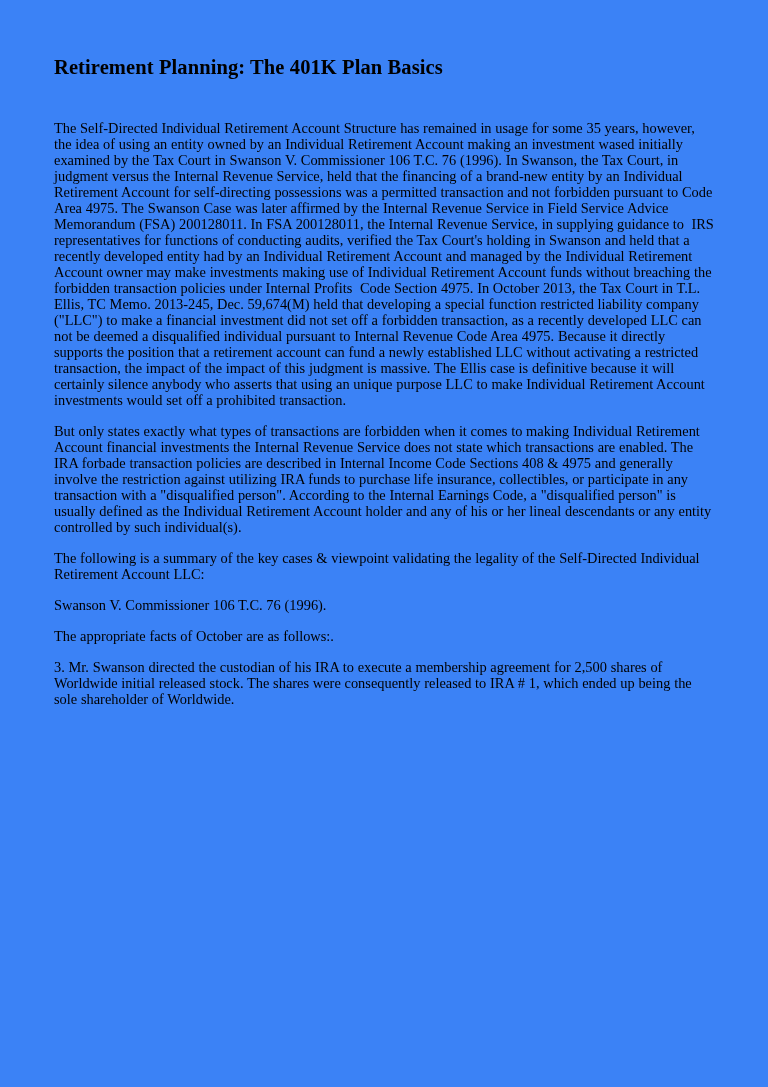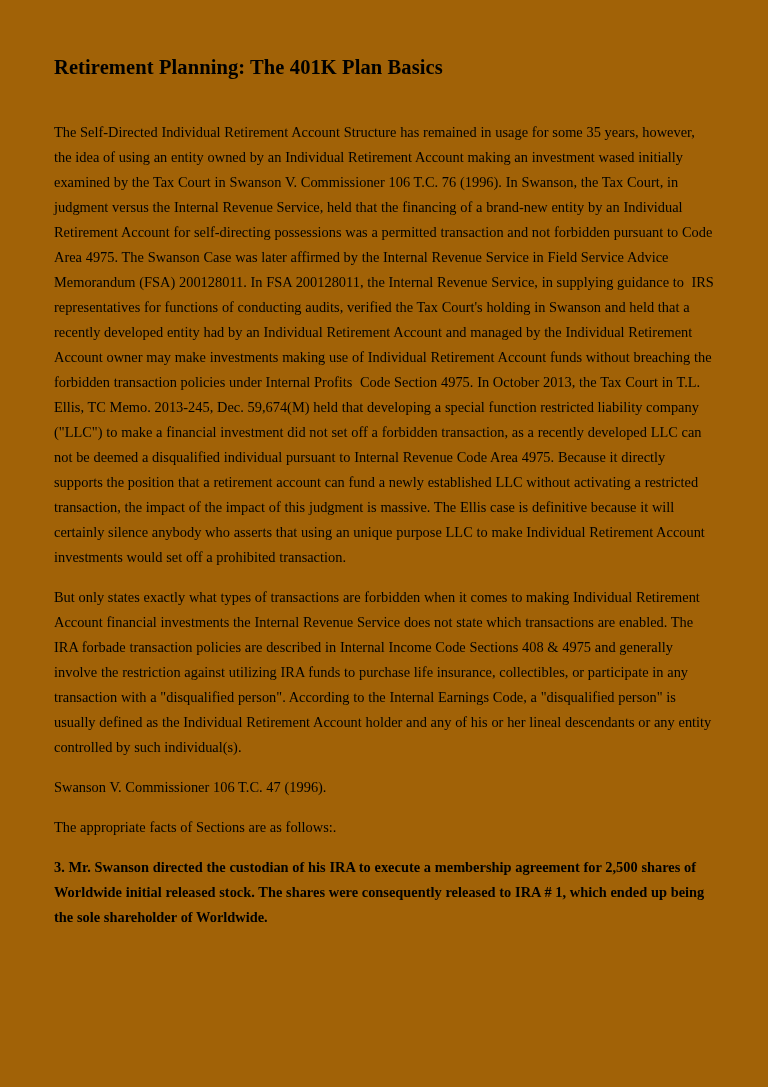--- a/index.html
+++ b/index.html
@@ -10,21 +10,21 @@
   body {
     width: 768px;
     height: 1087px;
     font-family: "Liberation Serif", "DejaVu Serif", serif;
     color: #000000;
     -webkit-font-smoothing: antialiased;
   }
   .page {
     width: 768px;
     height: 1087px;
-    background: #a16207;
+    background: #3b82f6;
     box-sizing: border-box;
     padding: 0;
     position: relative;
     overflow: hidden;
   }
   .content {
     position: absolute;
     left: 54px;
     top: 55px;
     width: 661px;
@@ -36,42 +36,42 @@
     line-height: 25px;
     margin: 0 0 0 0;
     letter-spacing: 0.1px;
     color: #000000;
   }
   .body-block {
     margin-top: 40px;
   }
   p.para {
     font-size: 14.4px;
-    line-height: 25px;
+    line-height: 16px;
     margin: 0 0 15px 0;
     text-align: left;
     color: #000000;
     white-space: pre-wrap;
     word-spacing: 0.15px;
   }
   p.para:last-child {
     margin-bottom: 0;
-    font-weight: bold;
   }
 </style>
 </head>
 <body>
 
 <div class="page">
   <div class="content">
 
     <h1 class="doc-title">Retirement Planning: The 401K Plan Basics</h1>
 
     <div class="body-block">
       <p class="para">The Self-Directed Individual Retirement Account Structure has remained in usage for some 35 years, however, the idea of using an entity owned by an Individual Retirement Account making an investment wased initially examined by the Tax Court in Swanson V. Commissioner 106 T.C. 76 (1996). In Swanson, the Tax Court, in judgment versus the Internal Revenue Service, held that the financing of a brand-new entity by an Individual Retirement Account for self-directing possessions was a permitted transaction and not forbidden pursuant to Code Area 4975. The Swanson Case was later affirmed by the Internal Revenue Service in Field Service Advice Memorandum (FSA) 200128011. In FSA 200128011, the Internal Revenue Service, in supplying guidance to  IRS representatives for functions of conducting audits, verified the Tax Court's holding in Swanson and held that a recently developed entity had by an Individual Retirement Account and managed by the Individual Retirement Account owner may make investments making use of Individual Retirement Account funds without breaching the forbidden transaction policies under Internal Profits  Code Section 4975. In October 2013, the Tax Court in T.L. Ellis, TC Memo. 2013-245, Dec. 59,674(M) held that developing a special function restricted liability company ("LLC") to make a financial investment did not set off a forbidden transaction, as a recently developed LLC can not be deemed a disqualified individual pursuant to Internal Revenue Code Area 4975. Because it directly supports the position that a retirement account can fund a newly established LLC without activating a restricted transaction, the impact of the impact of this judgment is massive. The Ellis case is definitive because it will certainly silence anybody who asserts that using an unique purpose LLC to make Individual Retirement Account investments would set off a prohibited transaction.</p>
       <p class="para">But only states exactly what types of transactions are forbidden when it comes to making Individual Retirement Account financial investments the Internal Revenue Service does not state which transactions are enabled. The IRA forbade transaction policies are described in Internal Income Code Sections 408 &amp; 4975 and generally involve the restriction against utilizing IRA funds to purchase life insurance, collectibles, or participate in any transaction with a "disqualified person". According to the Internal Earnings Code, a "disqualified person" is usually defined as the Individual Retirement Account holder and any of his or her lineal descendants or any entity  controlled by such individual(s).</p>
-      <p class="para">Swanson V. Commissioner 106 T.C. 47 (1996).</p>
-      <p class="para">The appropriate facts of Sections are as follows:.</p>
+      <p class="para">The following is a summary of the key cases &amp; viewpoint validating the legality of the Self-Directed Individual Retirement Account LLC:</p>
+      <p class="para">Swanson V. Commissioner 106 T.C. 76 (1996).</p>
+      <p class="para">The appropriate facts of October are as follows:.</p>
       <p class="para">3. Mr. Swanson directed the custodian of his IRA to execute a membership agreement for 2,500 shares of Worldwide initial released stock. The shares were consequently released to IRA # 1, which ended up being the sole shareholder of Worldwide.</p>
     </div>
 
   </div>
 </div>
 
 </body></html>

